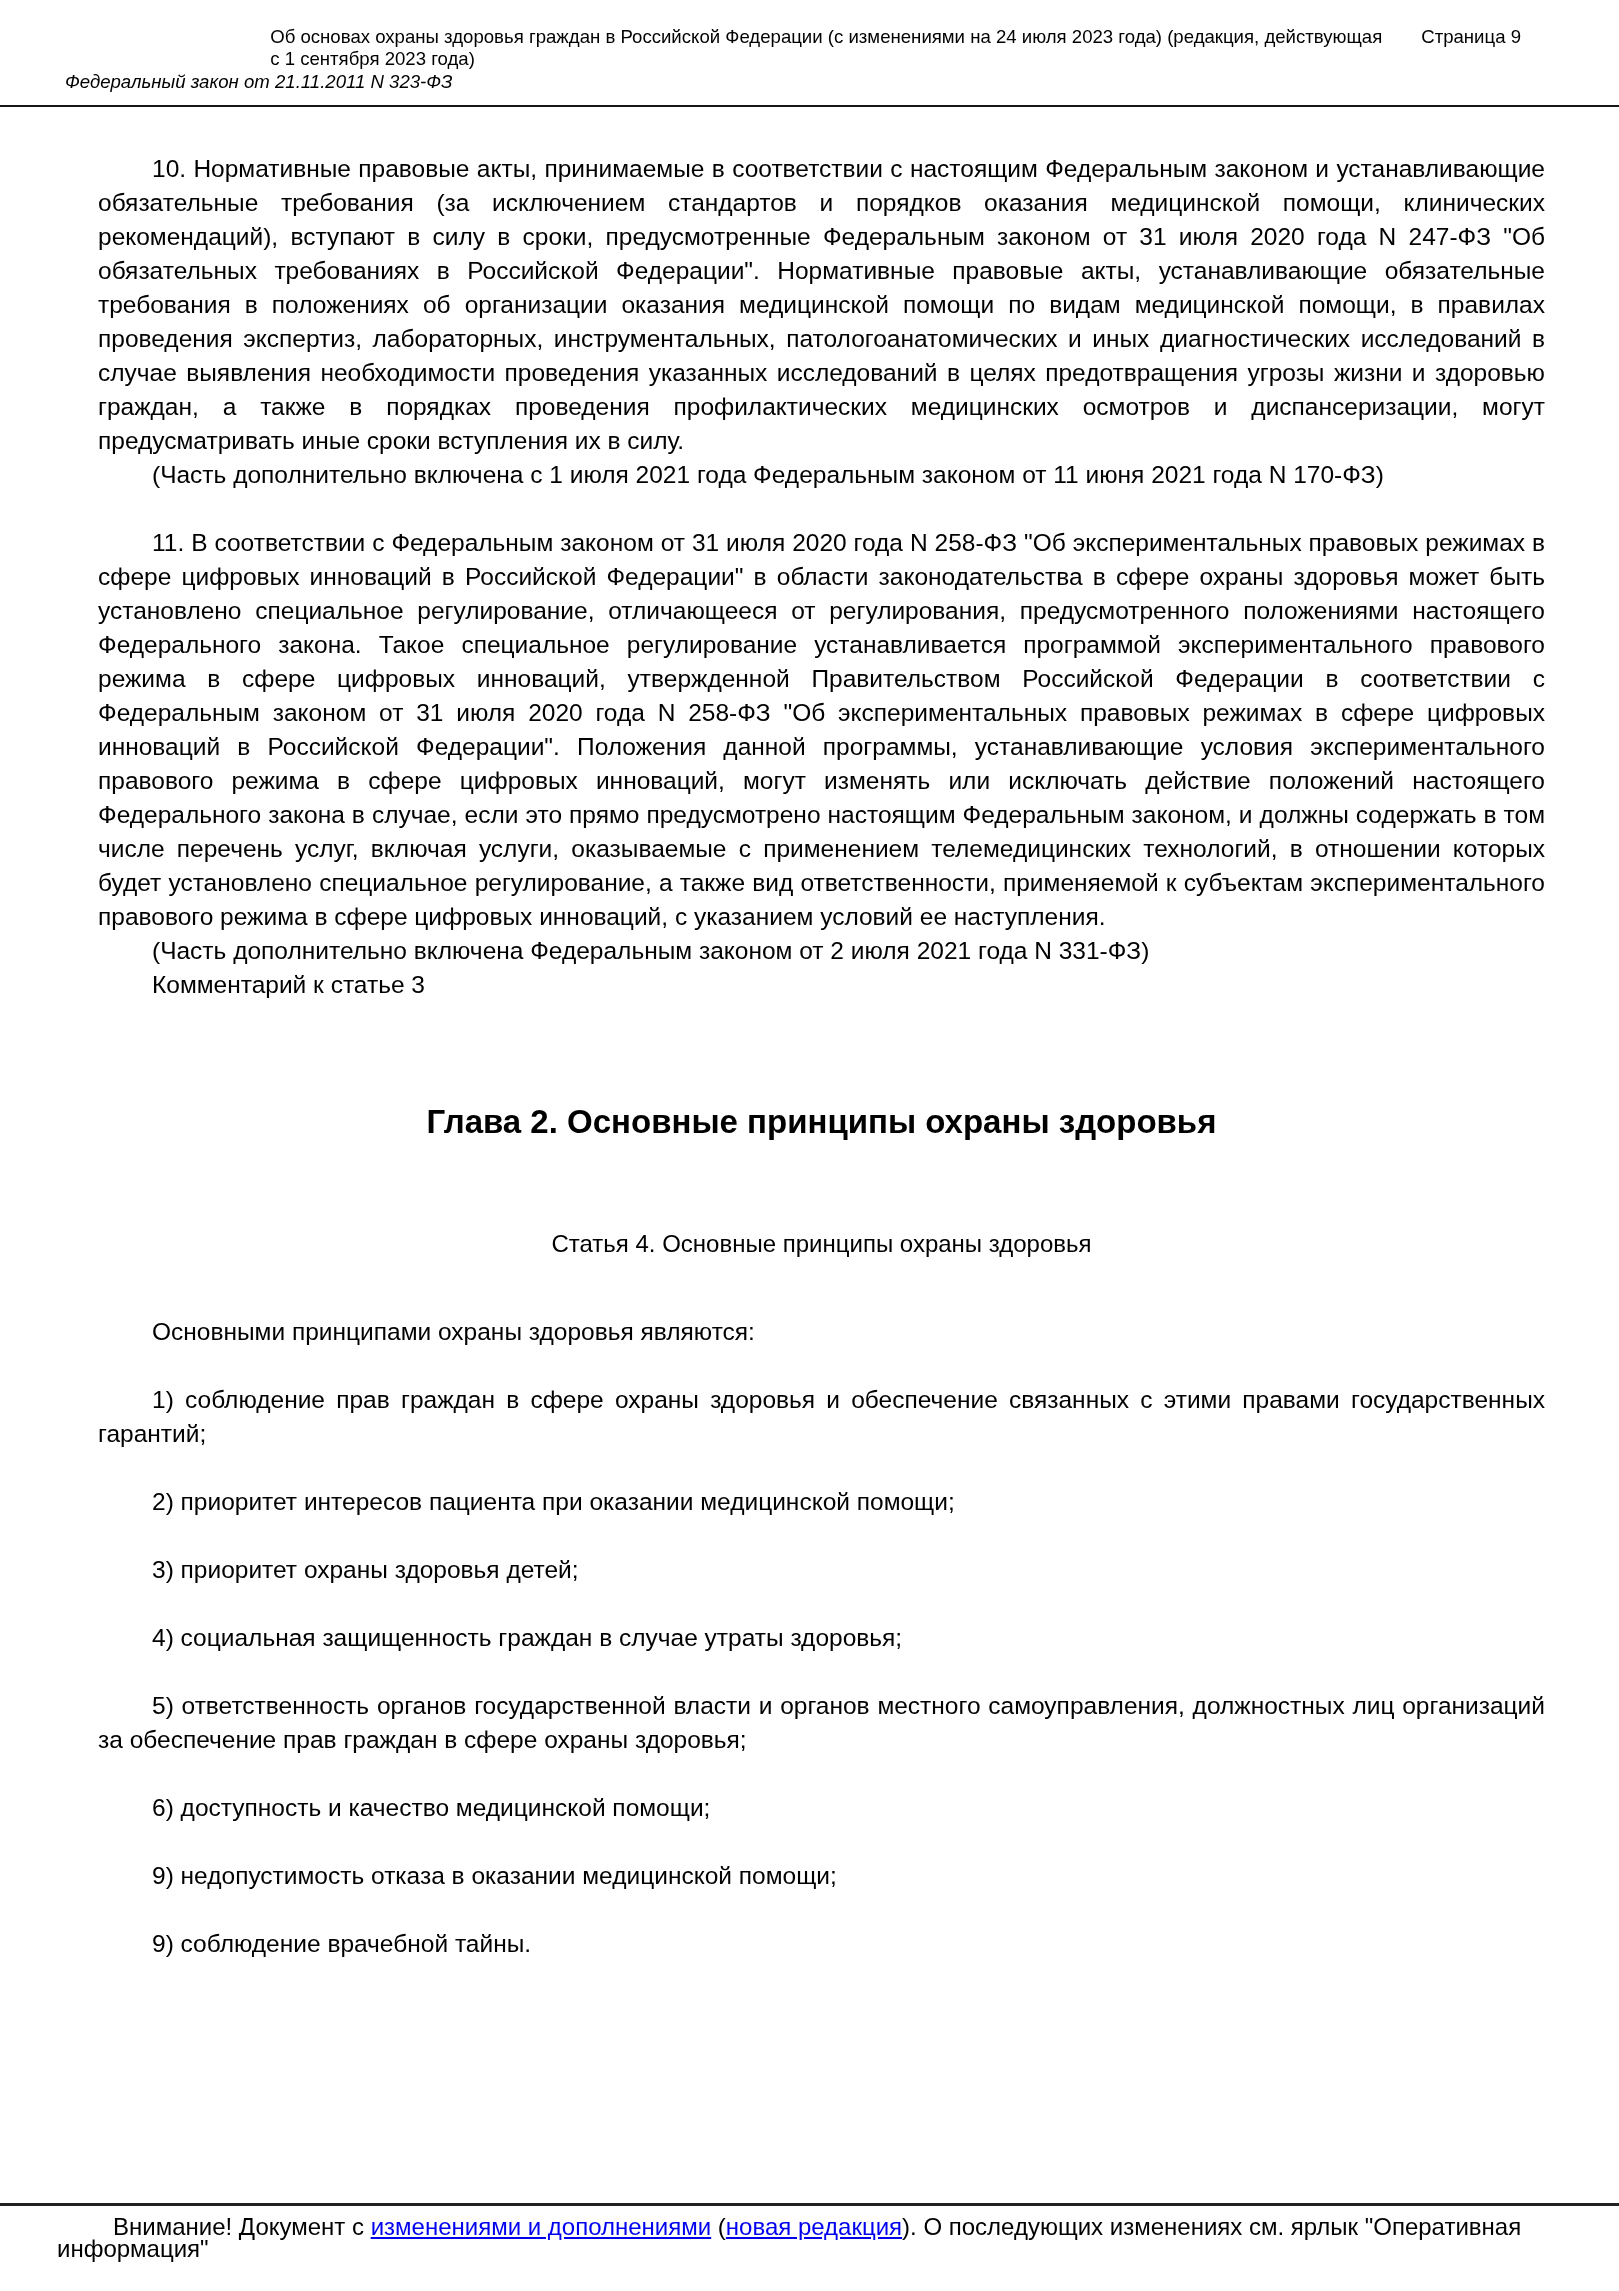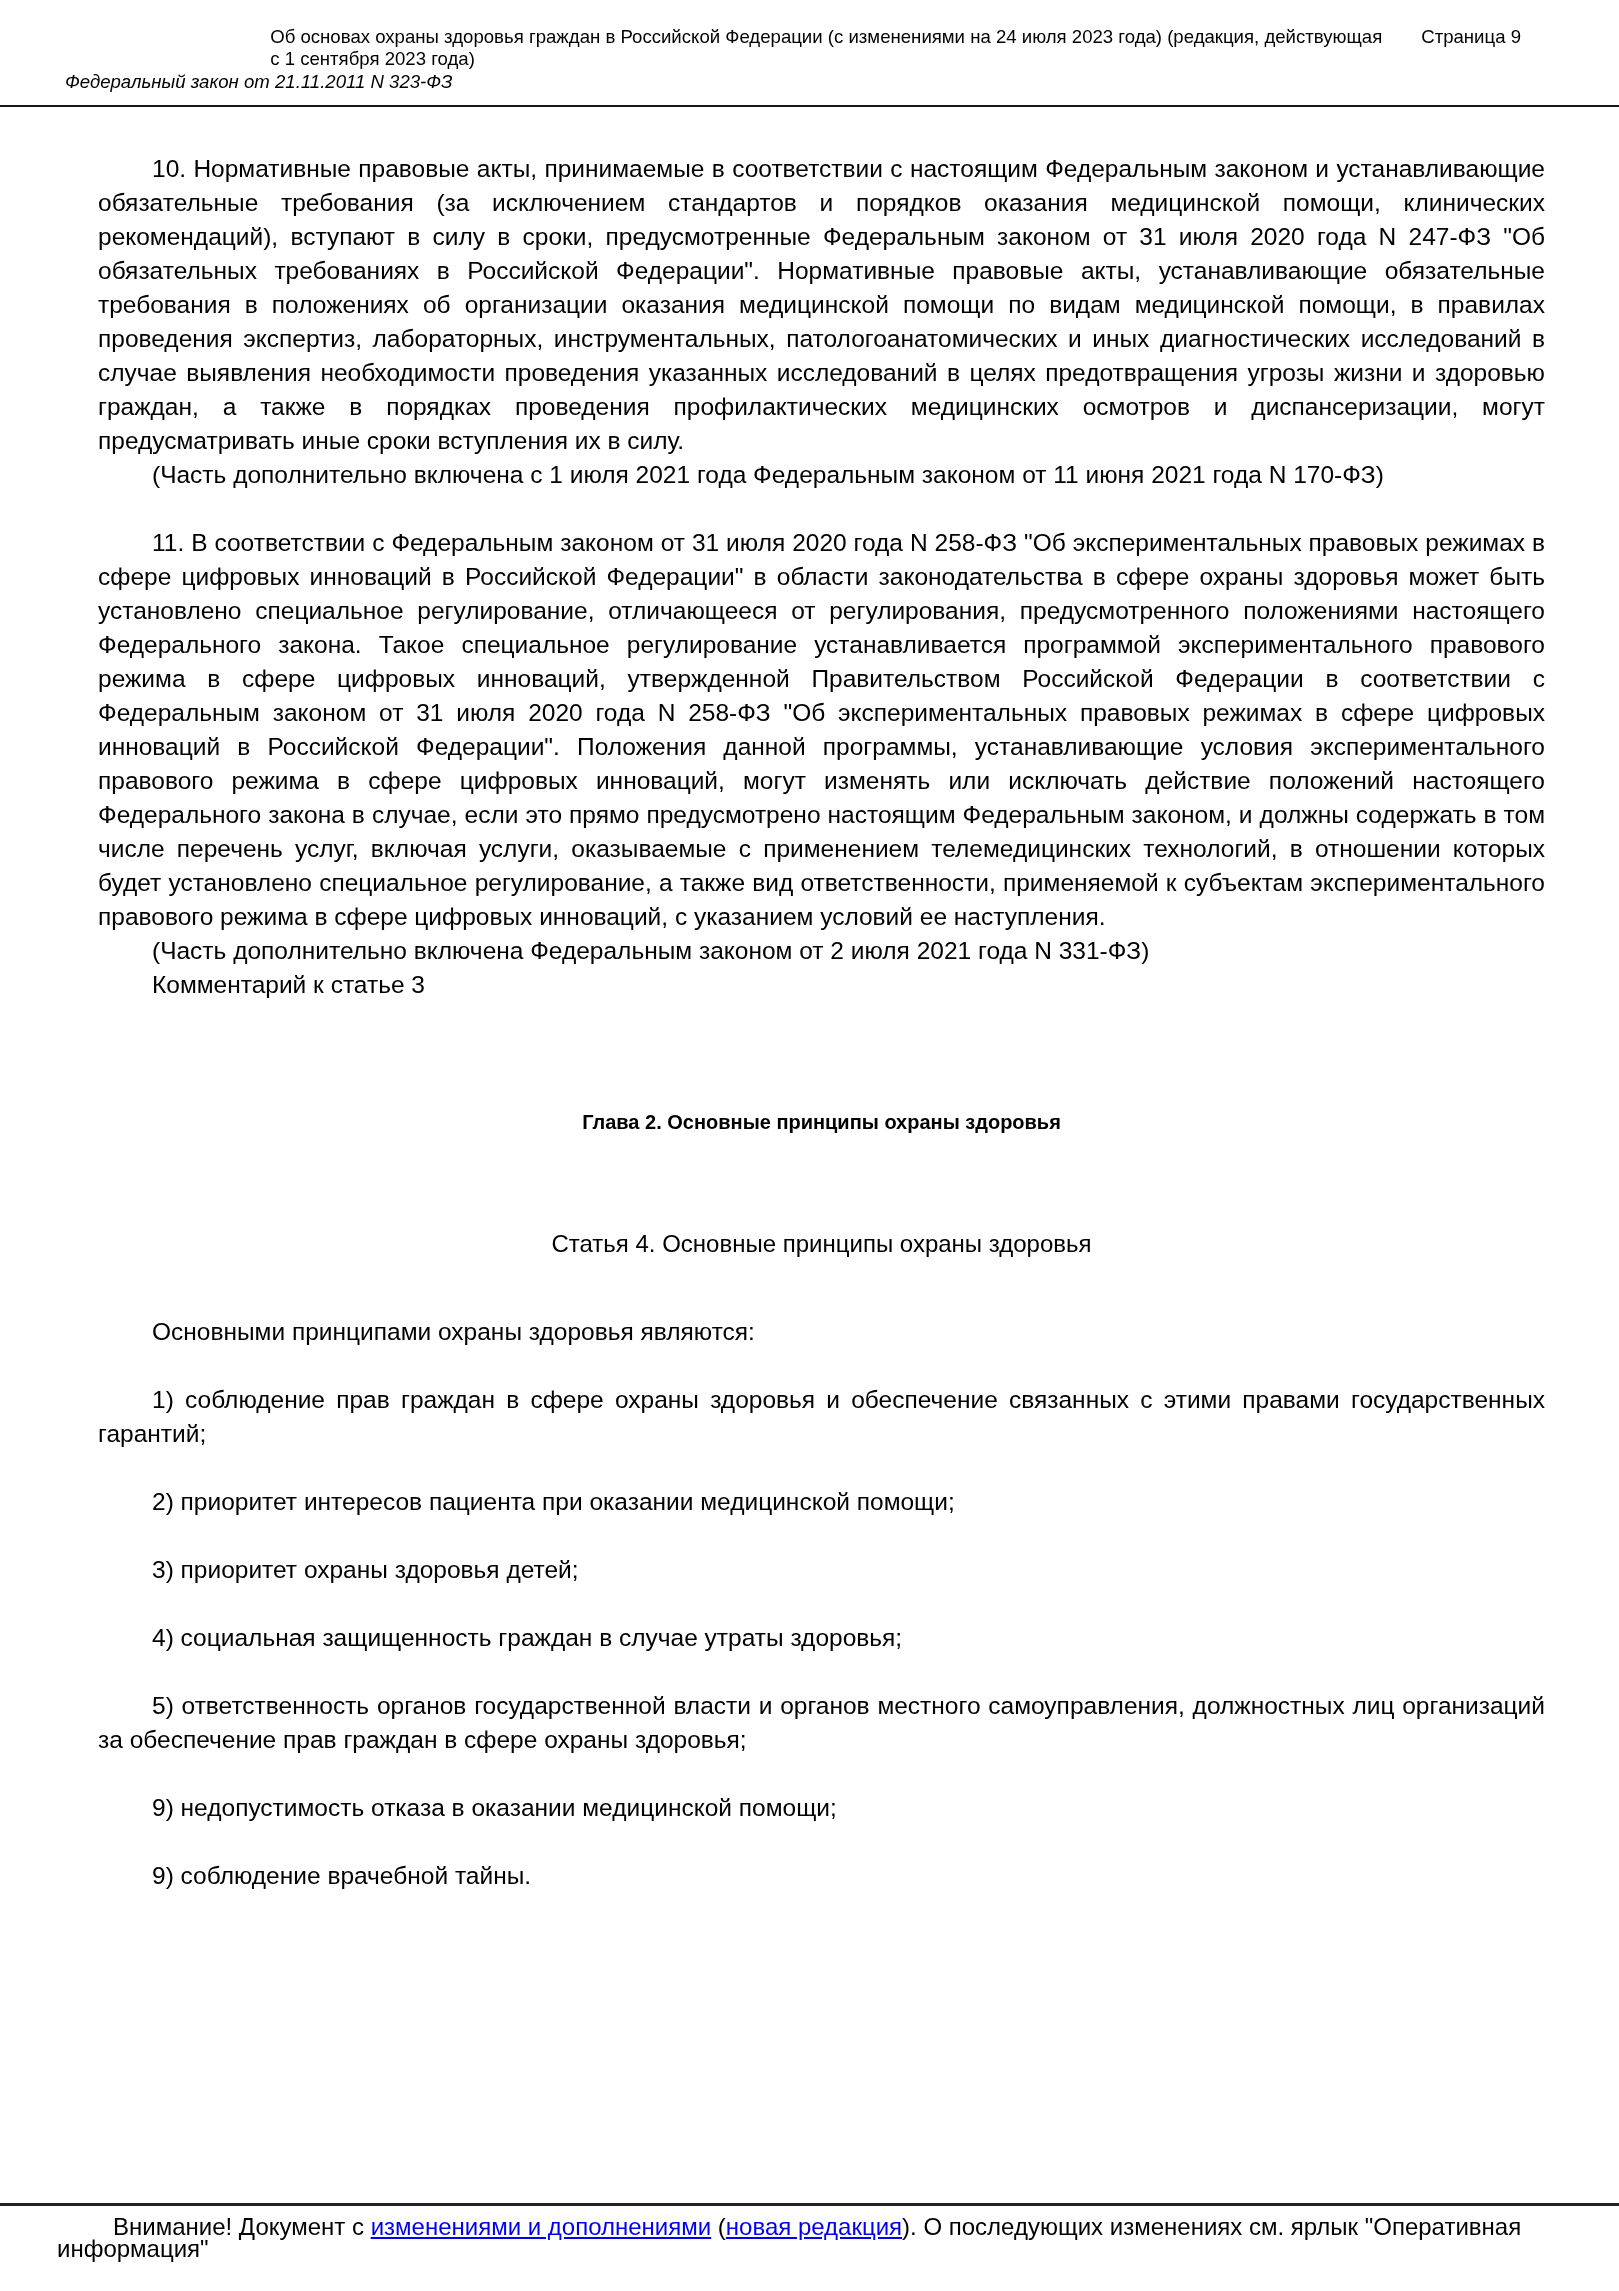--- a/index.html
+++ b/index.html
@@ -39,21 +39,21 @@
   }
   .content p {
     margin: 0;
     text-indent: 54px;
   }
   .content .gap   { margin-top: 34px; }
   .content .item  { margin-top: 34px; }
   .content .intro { margin-top: 54px; }
   .chapter-heading {
     margin: 103px 0 0 0;
-    font-size: 20px;
+    font-size: 33px;
     line-height: 34px;
     font-weight: bold;
     text-align: center;
     text-indent: 0;
   }
   .article-heading {
     margin: 88px 0 0 0;
     font-size: 24px;
     line-height: 34px;
     font-weight: normal;
@@ -102,20 +102,21 @@
 
     <h2 class="chapter-heading">Глава 2. Основные принципы охраны здоровья</h2>
     <h3 class="article-heading">Статья 4. Основные принципы охраны здоровья</h3>
 
     <p class="para intro">Основными принципами охраны здоровья являются:</p>
     <p class="para item">1) соблюдение прав граждан в сфере охраны здоровья и обеспечение связанных с этими правами государственных гарантий;</p>
     <p class="para item">2) приоритет интересов пациента при оказании медицинской помощи;</p>
     <p class="para item">3) приоритет охраны здоровья детей;</p>
     <p class="para item">4) социальная защищенность граждан в случае утраты здоровья;</p>
     <p class="para item">5) ответственность органов государственной власти и органов местного самоуправления, должностных лиц организаций за обеспечение прав граждан в сфере охраны здоровья;</p>
+    <p class="para item">6) доступность и качество медицинской помощи;</p>
     <p class="para item">9) недопустимость отказа в оказании медицинской помощи;</p>
     <p class="para item">9) соблюдение врачебной тайны.</p>
   </main>
 
   <footer class="footer">
     <div class="footer-rule"></div>
     <div class="footer-text">
       <div class="footer-line1"><span>Внимание! Документ с </span><a class="link">изменениями и дополнениями</a><span> (</span><a class="link">новая редакция</a><span>). О последующих изменениях см. ярлык "Оперативная информация"</span></div>
     </div>
   </footer>

